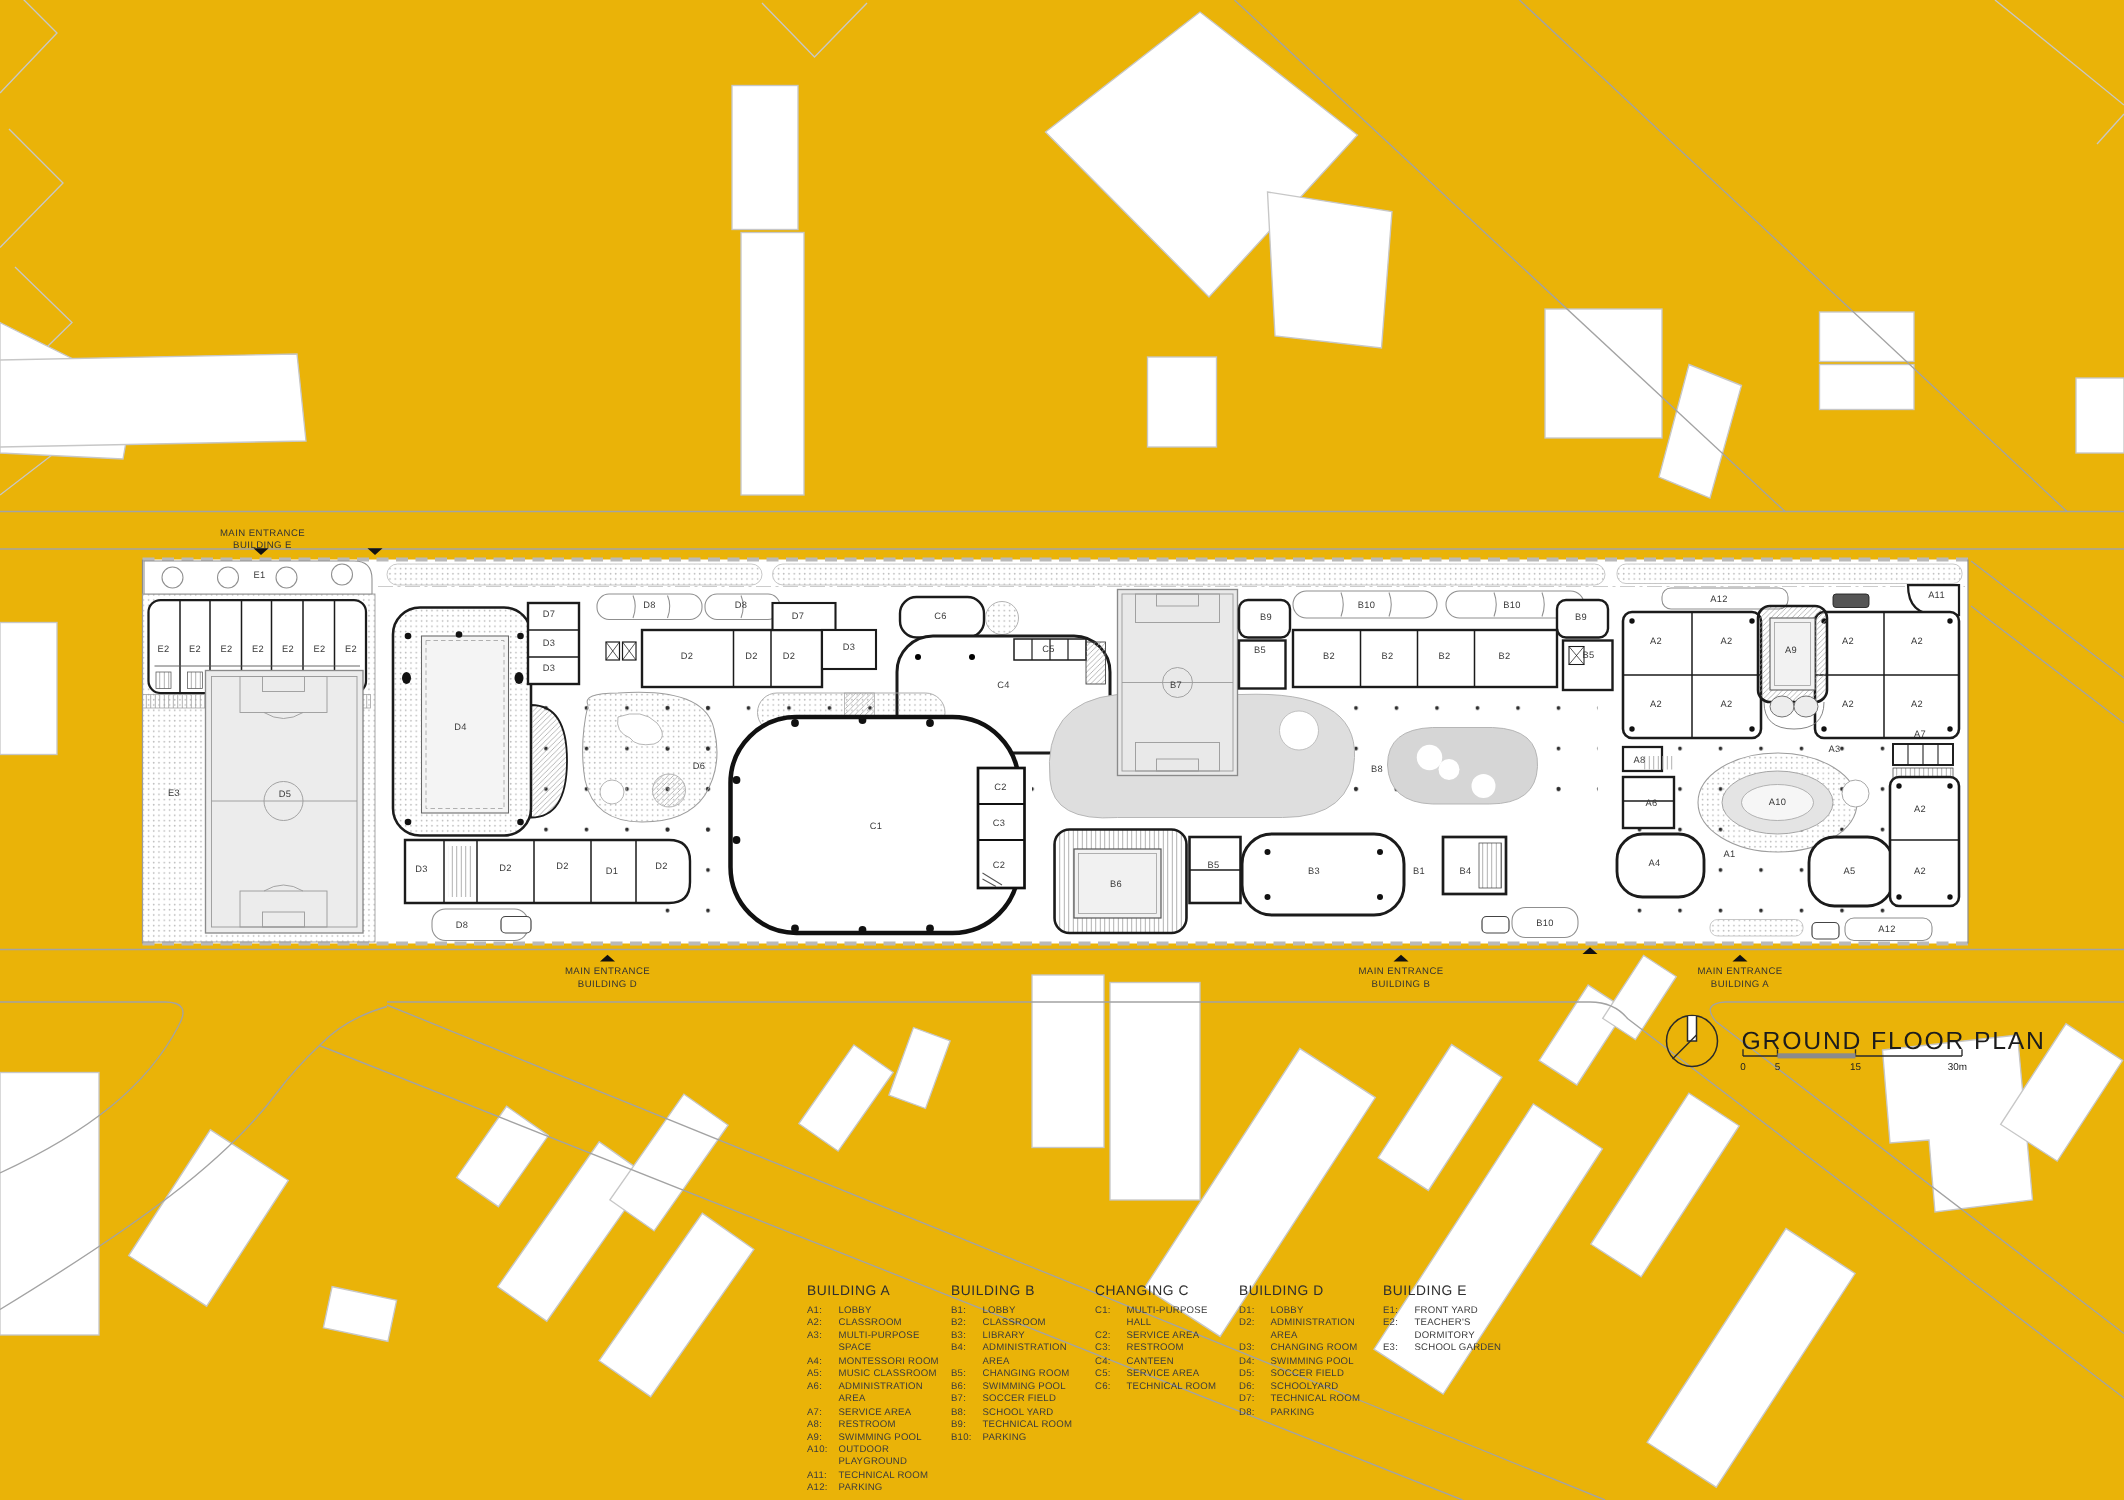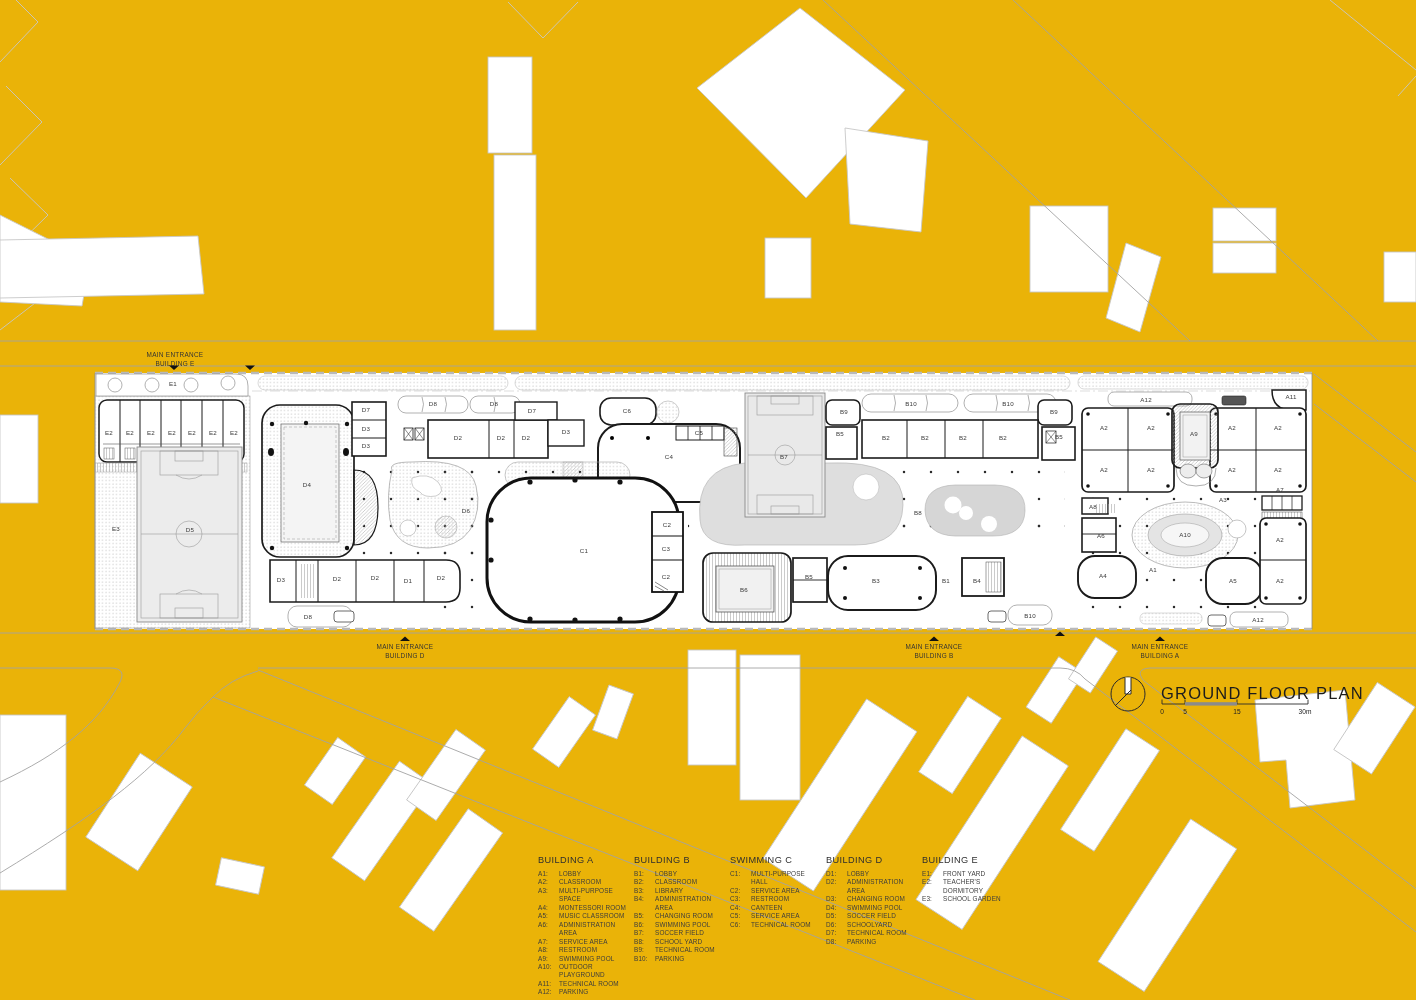--- a/index.html
+++ b/index.html
@@ -585,21 +585,21 @@
         <div class="lg-row">
           <span class="lg-code">B9:</span>
           <span>TECHNICAL ROOM</span>
         </div>
         <div class="lg-row">
           <span class="lg-code">B10:</span>
           <span>PARKING</span>
         </div>
       </div>
       <div class="lg-col">
-        <div class="lg-h">SWIMMING C</div>
+        <div class="lg-h">CHANGING C</div>
         <div class="lg-row">
           <span class="lg-code">C1:</span>
           <span>MULTI-PURPOSE HALL</span>
         </div>
         <div class="lg-row">
           <span class="lg-code">C2:</span>
           <span>SERVICE AREA</span>
         </div>
         <div class="lg-row">
           <span class="lg-code">C3:</span>

